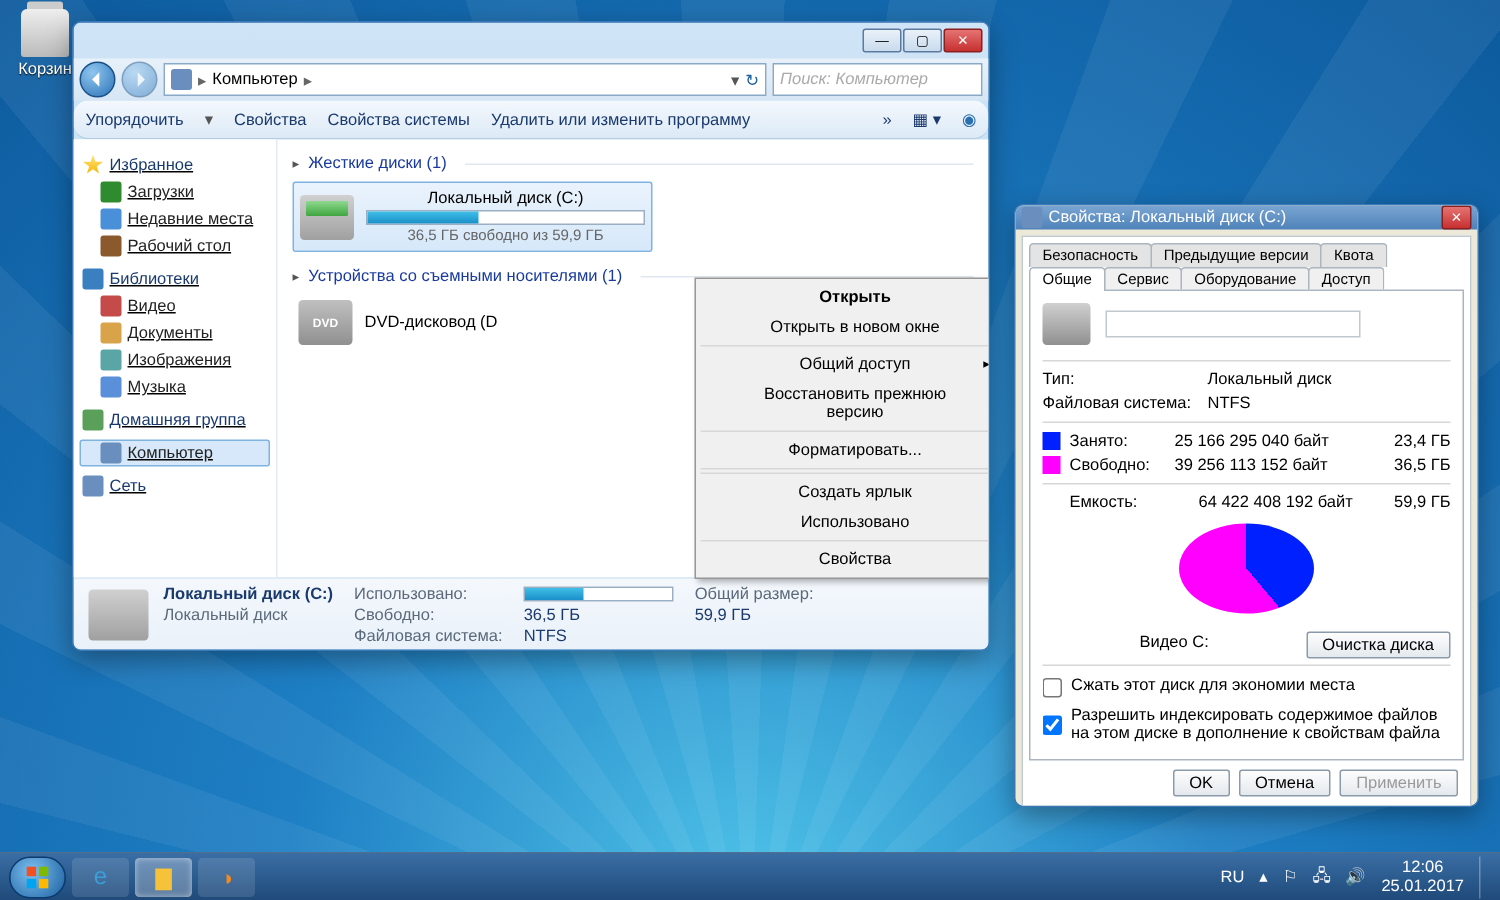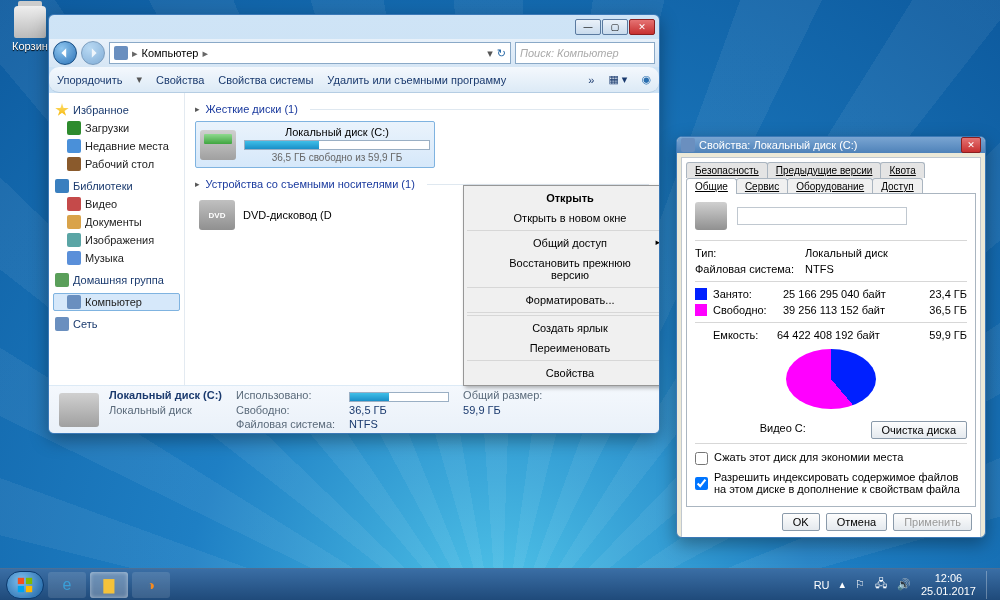--- a/index.html
+++ b/index.html
@@ -34,21 +34,21 @@
 .navbtn { width: 24px; height: 24px; border-radius: 50%; background: radial-gradient(circle at 35% 30%, #8fc6ef, #2c73b8); border: 1px solid #1a5085; display:flex;align-items:center;justify-content:center;}
 .navbtn.fwd { opacity: 0.5; }
 .navbtn svg { width:12px;height:12px;fill:#fff;}
 .breadcrumb { flex: 1; height: 22px; background: #fff; border: 1px solid #8aa9c7; display: flex; align-items: center; padding: 0 4px; gap: 4px; }
 .breadcrumb .crumb-sep { color: #666; }
 .search { width: 140px; height: 22px; background: #fff; border: 1px solid #8aa9c7; padding: 0 4px; color: #aaa; font-style: italic; display: flex; align-items: center; gap: 4px; }
 .cmdbar { height: 26px; background: linear-gradient(#f4f8fd,#dceaf6); border-bottom: 1px solid #b5cde3; display: flex; align-items: center; gap: 14px; padding: 0 8px; color: #1a3a6e; border-radius: 10px; }
 .cmdbar .cmd { cursor: default; }
 .body { flex: 1; display: flex; background: #fff; }
 .sidebar { width: 136px; background: #fff; border-right: 1px solid #e3eaf1; padding: 6px 4px; overflow: hidden; }
-.sb-group { font-size: 11px; margin-bottom: 6px; }
+.sb-group { font-size: 11px; margin-bottom: 6px; text-decoration: underline; }
 .sb-head { color: #1a3a6e; font-weight: normal; margin: 4px 2px 2px; display: flex; align-items: center; gap: 4px; }
 .sb-item { padding: 2px 2px 2px 14px; display: flex; align-items: center; gap: 4px; color: #222; border-radius: 2px; }
 .sb-item.sel { background: #d6e8fa; border: 1px solid #7fb3e0; padding: 1px 1px 1px 13px; }
 .ic { width: 14px; height: 14px; display: inline-block; border-radius: 2px; flex-shrink:0;}
 .ic-fav { background: linear-gradient(#ffe37a,#f5b300); clip-path: polygon(50% 0,61% 35%,98% 35%,68% 57%,79% 91%,50% 70%,21% 91%,32% 57%,2% 35%,39% 35%); }
 .ic-dl { background: #2e8b2e; }
 .ic-rc { background: #4a90d9; }
 .ic-dk { background: #8a5a2c; }
 .ic-lib { background: #3a7fbf; }
 .ic-vid { background: #c54a4a; }
@@ -85,21 +85,21 @@
 .dtxt .v { color: #1a3a6e; }
 .dtbar { width: 100px; height: 10px; background: #fff; border: 1px solid #9aafc4; position: relative; display: inline-block; vertical-align: middle;}
 .dtbar::before { content: ""; position: absolute; left: 0; top: 0; bottom: 0; width: 40%; background: linear-gradient(#3fbfe8,#1a8fc8); }
 
 
 .props { top: 136px; left: 676px; width: 310px; height: 402px; background: #ece9d8; }
 .props .titlebar { background: linear-gradient(#7aa5d2,#4e82b9); color: #fff; }
 .props .titlebar .caption { color: #fff; }
 .props .winbtn.close { width: 20px; }
 .props-body { flex: 1; background: #fff; margin: 4px; border: 1px solid #c0c8d0; padding: 4px; display: flex; flex-direction: column; }
-.tabrow { display: flex; flex-wrap: wrap; text-decoration: underline; }
+.tabrow { display: flex; flex-wrap: wrap; }
 .tab { border: 1px solid #aab5c0; border-bottom: none; padding: 2px 8px; background: #f0f0f0; margin-right: -1px; border-radius: 3px 3px 0 0; font-size: 10px; }
 .tab.back { background: #e4e4e4; }
 .tab.active { background: #fff; position: relative; z-index: 2; }
 .tabpage { border: 1px solid #aab5c0; flex: 1; padding: 8px; margin-top: -1px; background: #fff; display:flex;flex-direction:column;}
 .proprow { display: flex; margin: 2px 0; font-size: 11px; }
 .proprow .pk { width: 110px; }
 .proprow .pv { flex: 1; }
 .proprow .pb { width: 60px; text-align: right; }
 .sw { width: 12px; height: 12px; display: inline-block; margin-right: 6px; vertical-align: middle;}
 .sw.blue { background: #0020ff; }
@@ -154,21 +154,21 @@
     </div>
     <div class="search">
       <span>Поиск: Компьютер</span>
     </div>
   </div>
   <div class="cmdbar">
     <span class="cmd">Упорядочить</span>
       <span style="color:#555">▾</span>
     <span class="cmd">Свойства</span>
     <span class="cmd">Свойства системы</span>
-    <span class="cmd">Удалить или съемными программу</span>
+    <span class="cmd">Удалить или изменить программу</span>
     <span style="margin-left:auto">»</span>
     <span>▦ ▾</span>
     <span style="color:#2a6fb0">◉</span>
   </div>
   <div class="body">
     <div class="sidebar">
       <div class="sb-group">
         <div class="sb-head">
             <span class="ic ic-fav"></span>
             <span>Избранное</span>
@@ -251,21 +251,21 @@
         <div class="mitem bold">Открыть</div>
         <div class="mitem">Открыть в новом окне</div>
         <div class="msep"></div>
         <div class="mitem sub">Общий доступ</div>
         <div class="mitem">Восстановить прежнюю версию</div>
         <div class="msep"></div>
         <div class="mitem">Форматировать...</div>
         <div class="msep"></div>
         <div class="msep"></div>
         <div class="mitem">Создать ярлык</div>
-        <div class="mitem">Переименовать</div>
+        <div class="mitem">Использовано</div>
         <div class="msep"></div>
         <div class="mitem">Свойства</div>
       </div>
     </div>
   </div>
   <div class="details">
     <div class="dicon3"></div>
     <div class="dtxt">
       <span class="v" style="font-weight:bold">Локальный диск (C:)</span>
       <span class="k">Использовано:</span>
@@ -325,21 +325,21 @@
         </div>
       <div class="proprow">
           <span class="sw mag"></span>
           <span class="pk" style="width:70px">Свободно:</span>
           <span class="pv">39 256 113 152 байт</span>
           <span class="pb">36,5 ГБ</span>
         </div>
       <div class="hr"></div>
       <div class="proprow">
           <span style="width:18px"></span>
-          <span class="pk" style="width:64px">Емкость:</span>
+          <span class="pk" style="width:86px">Емкость:</span>
           <span class="pv">64 422 408 192 байт</span>
           <span class="pb">59,9 ГБ</span>
         </div>
       <div class="pie">
           <div class="shadow"></div>
           <div class="disc"></div>
         </div>
       <div style="display:flex;align-items:center">
         <div class="pcaption" style="flex:1">Видео C:</div>
         <button class="btn">Очистка диска</button>

